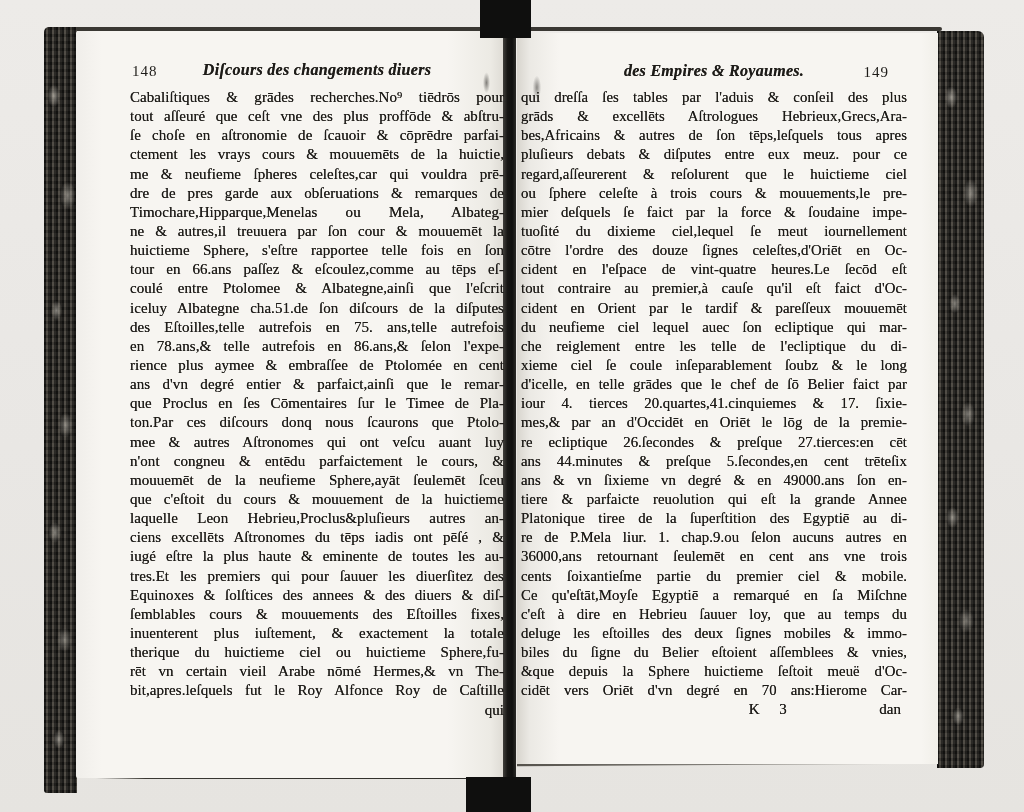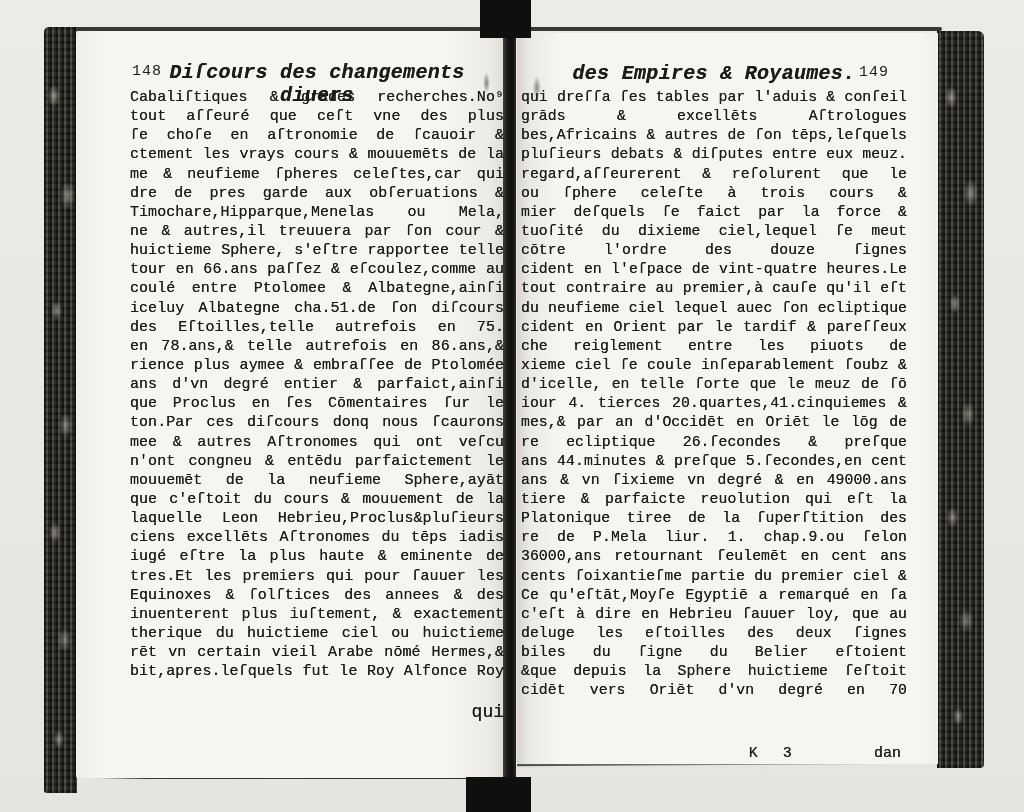--- a/index.html
+++ b/index.html
@@ -1,20 +1,20 @@
 <!DOCTYPE html>
 <html style="--backdrop: #e9e7e4; --page: #f7f5f1; --ink: #1d1b18; --fore-edge: #35332f; --ribbon: #0f0f0e;"><head>
 <meta charset="utf-8">
 <title>Early printed book spread</title>
 <style>
   html,body{margin:0;padding:0;}
   body{background:#e9e7e4;}
   .scene{position:relative;width:1024px;height:812px;overflow:hidden;
          background:linear-gradient(180deg,#edebe8 0%,#e9e7e4 55%,#e6e4e0 100%);
-         font-family:Liberation Mono, monospace;}
+         font-family:Liberation Serif, serif;}
 
   
   .fore-edge{position:absolute;}
   .fore-edge.left{left:44px;top:27px;width:33px;height:766px;border-radius:5px 0 0 3px;}
   .fore-edge.right{left:937px;top:31px;width:47px;height:737px;border-radius:0 6px 4px 0;}
   .fore-edge{
     background-color:var(--fore-edge,#35332f);
     background-image:
       radial-gradient(ellipse 9px 16px at 30% 9%,  rgba(226,221,210,.55),transparent 70%),
       radial-gradient(ellipse 11px 20px at 72% 22%, rgba(226,221,210,.5), transparent 70%),
@@ -51,32 +51,32 @@
         radial-gradient(ellipse 6px 17px at 82% 50%,rgba(40,38,35,.5),transparent 70%);}
 
   
   .header{position:absolute;height:24px;color:var(--ink,#1d1b18);}
   .header.hleft{left:130px;top:61px;width:374px;}
   .header.hright{left:521px;top:62px;width:386px;}
   .folio{position:absolute;top:2px;font-size:15px;letter-spacing:1px;}
   .hleft .folio{left:2px;}
   .hright .folio{right:18px;}
   .running-head{display:block;text-align:center;font-style:italic;font-weight:bold;
-      font-size:20px;letter-spacing:.3px;text-shadow:0 0 .5px rgba(25,22,18,.8);}
+      font-size:16px;letter-spacing:.3px;text-shadow:0 0 .5px rgba(25,22,18,.8);}
 
   .lines{position:absolute;color:var(--ink,#1d1b18);}
   .lines.lleft{left:130px;top:88px;width:374px;font-size:15px;}
   .lines.lright{left:521px;top:88px;width:386px;font-size:14.8px;}
   .tline{line-height:19.15px;height:19.15px;text-align:justify;text-align-last:justify;
       letter-spacing:.05px;overflow:hidden;text-shadow:0 0 .5px rgba(25,22,18,.85);}
 
   .catchword-row{position:absolute;left:130px;top:702px;width:374px;text-align:right;
-      font-size:18px;color:var(--ink,#1d1b18);text-shadow:0 0 .5px rgba(25,22,18,.85);}
+      font-size:15px;color:var(--ink,#1d1b18);text-shadow:0 0 .5px rgba(25,22,18,.85);}
   .sig-row{position:absolute;left:521px;top:701px;width:386px;height:20px;
-      font-size:15px;color:var(--ink,#1d1b18);text-shadow:0 0 .5px rgba(25,22,18,.85);margin-top:44px;}
+      font-size:15px;color:var(--ink,#1d1b18);text-shadow:0 0 .5px rgba(25,22,18,.85);}
   .sig-mark{position:absolute;left:59%;word-spacing:16px;}
   .sig-catchword{position:absolute;right:6px;}
 </style>
 </head>
 <body>
 
 <div class="scene">
 
   <div class="edge-top"></div>
   <div class="fore-edge left"></div>
@@ -117,20 +117,21 @@
       <div class="tline">ton.Par ces diſcours donq nous ſcaurons que Ptolo-</div>
       <div class="tline">mee &amp; autres Aſtronomes qui ont veſcu auant luy</div>
       <div class="tline">n'ont congneu &amp; entēdu parfaictement le cours, &amp;</div>
       <div class="tline">mouuemēt de la neufieme Sphere,ayāt ſeulemēt ſceu</div>
       <div class="tline">que c'eſtoit du cours &amp; mouuement de la huictieme</div>
       <div class="tline">laquelle Leon Hebrieu,Proclus&amp;pluſieurs autres an-</div>
       <div class="tline">ciens excellēts Aſtronomes du tēps iadis ont pēſé , &amp;</div>
       <div class="tline">iugé eſtre la plus haute &amp; eminente de toutes les au-</div>
       <div class="tline">tres.Et les premiers qui pour ſauuer les diuerſitez des</div>
       <div class="tline">Equinoxes &amp; ſolſtices des annees &amp; des diuers &amp; diſ-</div>
+      <div class="tline">ſemblables cours &amp; mouuements des Eſtoilles fixes,</div>
       <div class="tline">inuenterent plus iuſtement, &amp; exactement la totale</div>
       <div class="tline">therique du huictieme ciel ou huictieme Sphere,fu-</div>
       <div class="tline">rēt vn certain vieil Arabe nōmé Hermes,&amp; vn The-</div>
       <div class="tline">bit,apres.leſquels fut le Roy Alfonce Roy de Caſtille</div>
     </div>
   <div class="catchword-row">qui</div>
 
   <div class="header hright">
     <span class="folio">149</span>
     <span class="running-head">des Empires &amp; Royaumes.</span>
@@ -140,32 +141,32 @@
       <div class="tline">grāds &amp; excellēts Aſtrologues Hebrieux,Grecs,Ara-</div>
       <div class="tline">bes,Africains &amp; autres de ſon tēps,leſquels tous apres</div>
       <div class="tline">pluſieurs debats &amp; diſputes entre eux meuz. pour ce</div>
       <div class="tline">regard,aſſeurerent &amp; reſolurent que le huictieme ciel</div>
       <div class="tline">ou ſphere celeſte à trois cours &amp; mouuements,le pre-</div>
       <div class="tline">mier deſquels ſe faict par la force &amp; ſoudaine impe-</div>
       <div class="tline">tuoſité du dixieme ciel,lequel ſe meut iournellement</div>
       <div class="tline">cōtre l'ordre des douze ſignes celeſtes,d'Oriēt en Oc-</div>
       <div class="tline">cident en l'eſpace de vint-quatre heures.Le ſecōd eſt</div>
       <div class="tline">tout contraire au premier,à cauſe qu'il eſt faict d'Oc-</div>
+      <div class="tline">cident en Orient par le tardif &amp; pareſſeux mouuemēt</div>
       <div class="tline">du neufieme ciel lequel auec ſon ecliptique qui mar-</div>
-      <div class="tline">cident en Orient par le tardif &amp; pareſſeux mouuemēt</div>
-      <div class="tline">che reiglement entre les piuots de l'ecliptique du di-</div>
+      <div class="tline">che reiglement entre les telle de l'ecliptique du di-</div>
       <div class="tline">xieme ciel ſe coule inſeparablement ſoubz &amp; le long</div>
-      <div class="tline">d'icelle, en telle ſorte que le meuz de ſō Belier faict par</div>
+      <div class="tline">d'icelle, en telle grādes que le chef de ſō Belier faict par</div>
       <div class="tline">iour 4. tierces 20.quartes,41.cinquiemes &amp; 17. ſixie-</div>
       <div class="tline">mes,&amp; par an d'Occidēt en Oriēt le lōg de la premie-</div>
       <div class="tline">re ecliptique 26.ſecondes &amp; preſque 27.tierces:en cēt</div>
       <div class="tline">ans 44.minutes &amp; preſque 5.ſecondes,en cent trēteſix</div>
       <div class="tline">ans &amp; vn ſixieme vn degré &amp; en 49000.ans ſon en-</div>
       <div class="tline">tiere &amp; parfaicte reuolution qui eſt la grande Annee</div>
-      <div class="tline">Platonique tiree de la ſuperſtition des Egyptiēs au di-</div>
+      <div class="tline">Platonique tiree de la ſuperſtition des Egyptiē au di-</div>
       <div class="tline">re de P.Mela liur. 1. chap.9.ou ſelon aucuns autres en</div>
       <div class="tline">36000,ans retournant ſeulemēt en cent ans vne trois</div>
       <div class="tline">cents ſoixantieſme partie du premier ciel &amp; mobile.</div>
       <div class="tline">Ce qu'eſtāt,Moyſe Egyptiē a remarqué en ſa Miſchne</div>
       <div class="tline">c'eſt à dire en Hebrieu ſauuer loy, que au temps du</div>
       <div class="tline">deluge les eſtoilles des deux ſignes mobiles &amp; immo-</div>
       <div class="tline">biles du ſigne du Belier eſtoient aſſemblees &amp; vnies,</div>
       <div class="tline">&amp;que depuis la Sphere huictieme ſeſtoit meuë d'Oc-</div>
       <div class="tline">cidēt vers Oriēt d'vn degré en 70 ans:Hierome Car-</div>
     </div>

